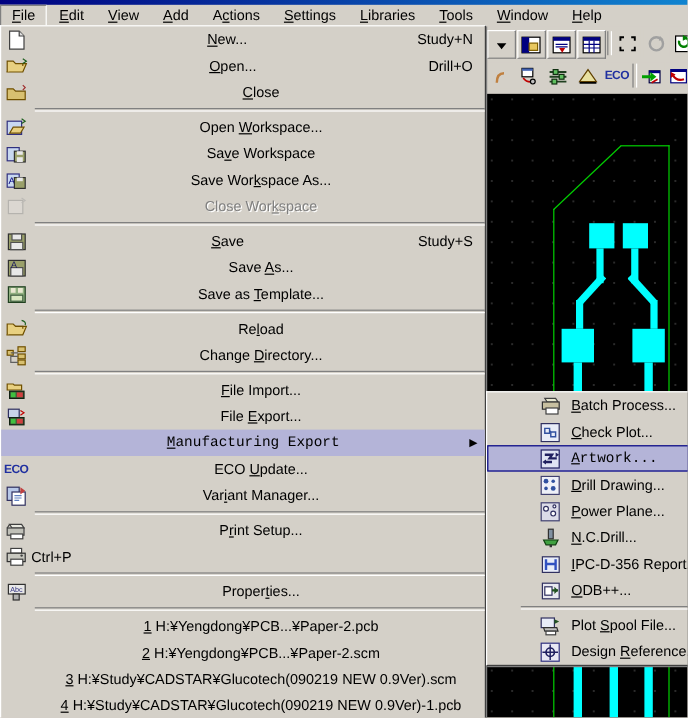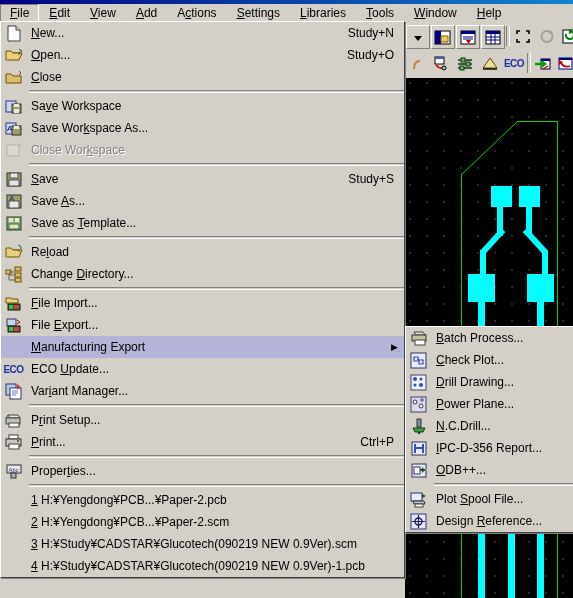--- a/index.html
+++ b/index.html
@@ -75,30 +75,30 @@
     cursor:default;white-space:nowrap;
   }
   .mi .ico{
     width:25px;min-width:25px;height:22px;display:flex;
     align-items:center;justify-content:center;
   }
   .mi .lbl{flex:1;padding-left:5px;line-height:22px;}
   .mi .acc{padding-right:10px;line-height:22px;color:#000;}
   .mi .arrow{padding-right:6px;font-size:9px;line-height:22px;}
   .mi.sel{background:#b4b4d8;}
-  .mi.sel .lbl,.mi.sel .acc{color:#000;}
+  .mi.sel .lbl,.mi.sel .acc{color:#000;font-family:Liberation Mono, monospace;}
   .mi.disabled .lbl{color:#808080;text-shadow:1px 1px 0 #fff;}
   .mi.disabled .ico{opacity:.45;}
   .msep{height:1px;margin:2px 0 2px 28px;border-top:1px solid #808080;
         border-bottom:1px solid #fff;}
 
   #file-menu{left:0;top:21px;width:403px;}
-  #file-menu .mi .lbl{padding-left:5px;}
+  #file-menu .mi .lbl{padding-left:5px;text-align:center;}
   #sub-menu{left:405px;top:326px;width:168px;}
-  #sub-menu .mi{height:22px;}
+  #sub-menu .mi{height:22px;padding-left:40px;}
 
   
   .mi.sel.outlined{outline:1px solid #000080;outline-offset:-1px;}
 
   
   .ic{width:18px;height:17px;display:block;}
   .eco-txt{font-size:10px;font-weight:bold;color:#2030a0;letter-spacing:-0.5px;font-family:"Liberation Sans",sans-serif;}
 </style>
 </head>
 <body>
@@ -289,32 +289,42 @@
       </div>
       <div class="mi">
         <div class="ico">
           <svg class="ic" viewBox="0 0 18 17">
             <path d="M1 13 l3 -7 h13 l-3 7z" fill="#e8d080" stroke="#705000"></path>
             <path d="M1 13 V4 h5 l2 2 h6 v2" fill="#e8d080" stroke="#705000"></path>
             <path d="M14 2 l3 2 -3 2" fill="none" stroke="#206020"></path>
           </svg>
         </div>
         <div class="lbl"><span class="ul-char">O</span>pen...</div>
-        <div class="acc">Study+O</div>
+        <div class="acc">Drill+O</div>
       </div>
       <div class="mi">
         <div class="ico">
           <svg class="ic" viewBox="0 0 18 17">
             <path d="M1 14 V5 h5 l2 2 h8 v7z" fill="#d8c070" stroke="#705000"></path>
             <path d="M14 2 l2 2 -2 2" fill="none" stroke="#a03030"></path>
           </svg>
         </div>
         <div class="lbl"><span class="ul-char">C</span>lose</div>
       </div>
       <div class="msep"></div>
+      <div class="mi">
+        <div class="ico">
+          <svg class="ic" viewBox="0 0 18 17">
+            <rect x="1" y="3" width="12" height="11" fill="#c8d8f0" stroke="#303080"></rect>
+            <path d="M3 13 l3 -5 h9 l-3 5z" fill="#e8d080" stroke="#705000"></path>
+            <path d="M13 1 l3 2 -3 2" fill="none" stroke="#206020"></path>
+          </svg>
+        </div>
+        <div class="lbl">Open <span class="ul-char">W</span>orkspace...</div>
+      </div>
       <div class="mi">
         <div class="ico">
           <svg class="ic" viewBox="0 0 18 17">
             <rect x="1" y="3" width="10" height="11" fill="#c8d8f0" stroke="#303080"></rect>
             <rect x="7" y="6" width="9" height="9" fill="#9aa06a" stroke="#303030"></rect>
             <rect x="9" y="6" width="5" height="3" fill="#e8e8e8"></rect>
             <rect x="9" y="11" width="5" height="4" fill="#e8e8e8"></rect>
           </svg>
         </div>
         <div class="lbl">Sa<span class="ul-char">v</span>e Workspace</div>
@@ -455,21 +465,20 @@
       </div>
       <div class="mi">
         <div class="ico">
           <svg class="ic" viewBox="0 0 18 17">
             <rect x="4" y="1" width="9" height="4" fill="#fff" stroke="#404040"></rect>
             <rect x="1" y="5" width="15" height="7" fill="#c8c8c0" stroke="#303030"></rect>
             <rect x="4" y="10" width="10" height="5" fill="#fff" stroke="#404040"></rect>
             <circle cx="13" cy="7" r="1" fill="#404040"></circle>
           </svg>
         </div>
-        <div class="lbl"><span class="ul-char">P</span>rint...</div>
         <div class="acc">Ctrl+P</div>
       </div>
       <div class="msep"></div>
       <div class="mi">
         <div class="ico">
           <svg class="ic" viewBox="0 0 18 17">
             <rect x="2" y="2" width="14" height="8" fill="#e8e8e8" stroke="#303030"></rect>
             <text x="3.5" y="8.5" font-size="6" fill="#303080" font-family="sans-serif">Abc</text>
             <rect x="6" y="10" width="5" height="5" fill="#b0b0b0" stroke="#303030"></rect>
           </svg>
@@ -514,20 +523,32 @@
             <rect x="1" y="1" width="15" height="15" fill="#e8ecf8" stroke="#303060"></rect>
             <g stroke="#3050a0" stroke-width="1.2" fill="none">
               <path d="M4 5 h4 v4 h-4z"></path>
               <path d="M9 8 h4 v4 h-4z"></path>
               <path d="M8 7 l1 1"></path>
             </g>
           </svg>
         </div>
         <div class="lbl"><span class="ul-char">C</span>heck Plot...</div>
       </div>
+      <div class="mi sel outlined">
+        <div class="ico">
+          <svg class="ic" viewBox="0 0 18 17">
+            <rect x="1" y="1" width="15" height="15" fill="#e0e4f4" stroke="#202060"></rect>
+            <path d="M4 5 h6 l-2 3 h6" fill="none" stroke="#202060" stroke-width="2"></path>
+            <path d="M4 11 h6" fill="none" stroke="#202060" stroke-width="2"></path>
+            <polygon points="13,3 16,5 13,7" fill="#202060"></polygon>
+            <polygon points="5,9 2,11 5,13" fill="#202060"></polygon>
+          </svg>
+        </div>
+        <div class="lbl"><span class="ul-char">A</span>rtwork...</div>
+      </div>
       <div class="mi">
         <div class="ico">
           <svg class="ic" viewBox="0 0 18 17">
             <rect x="1" y="1" width="15" height="15" fill="#eef0f8" stroke="#404070"></rect>
             <circle cx="5" cy="5" r="2" fill="#3050a0"></circle>
             <circle cx="11" cy="5" r="1.5" fill="#3050a0"></circle>
             <circle cx="5" cy="11" r="1.5" fill="#3050a0"></circle>
             <circle cx="11" cy="11" r="2" fill="#3050a0"></circle>
           </svg>
         </div>

